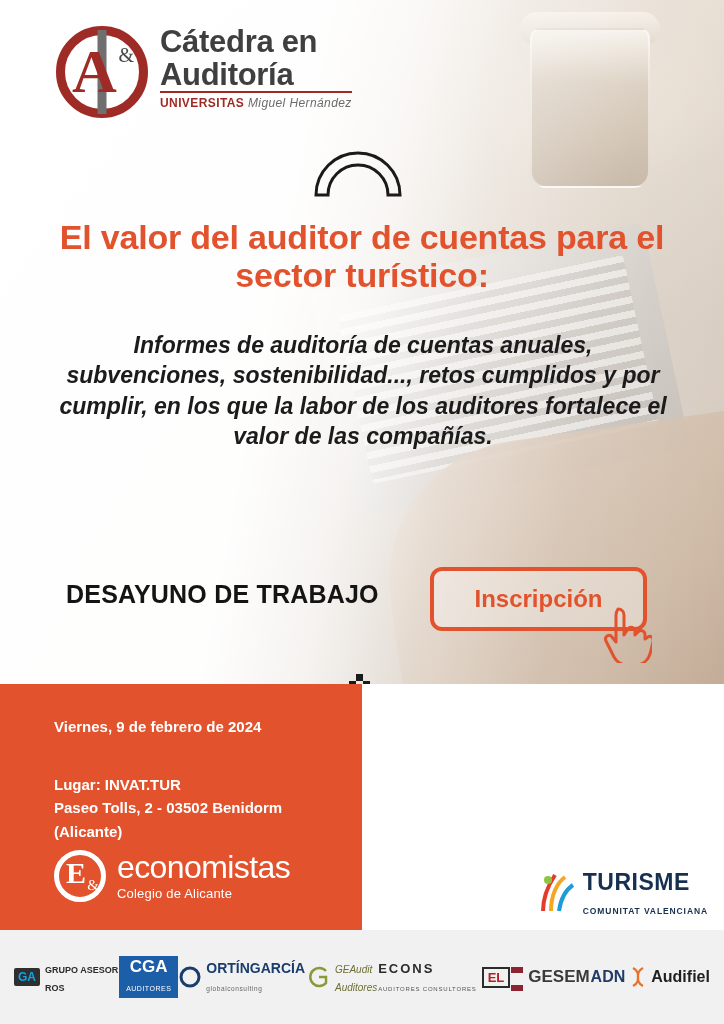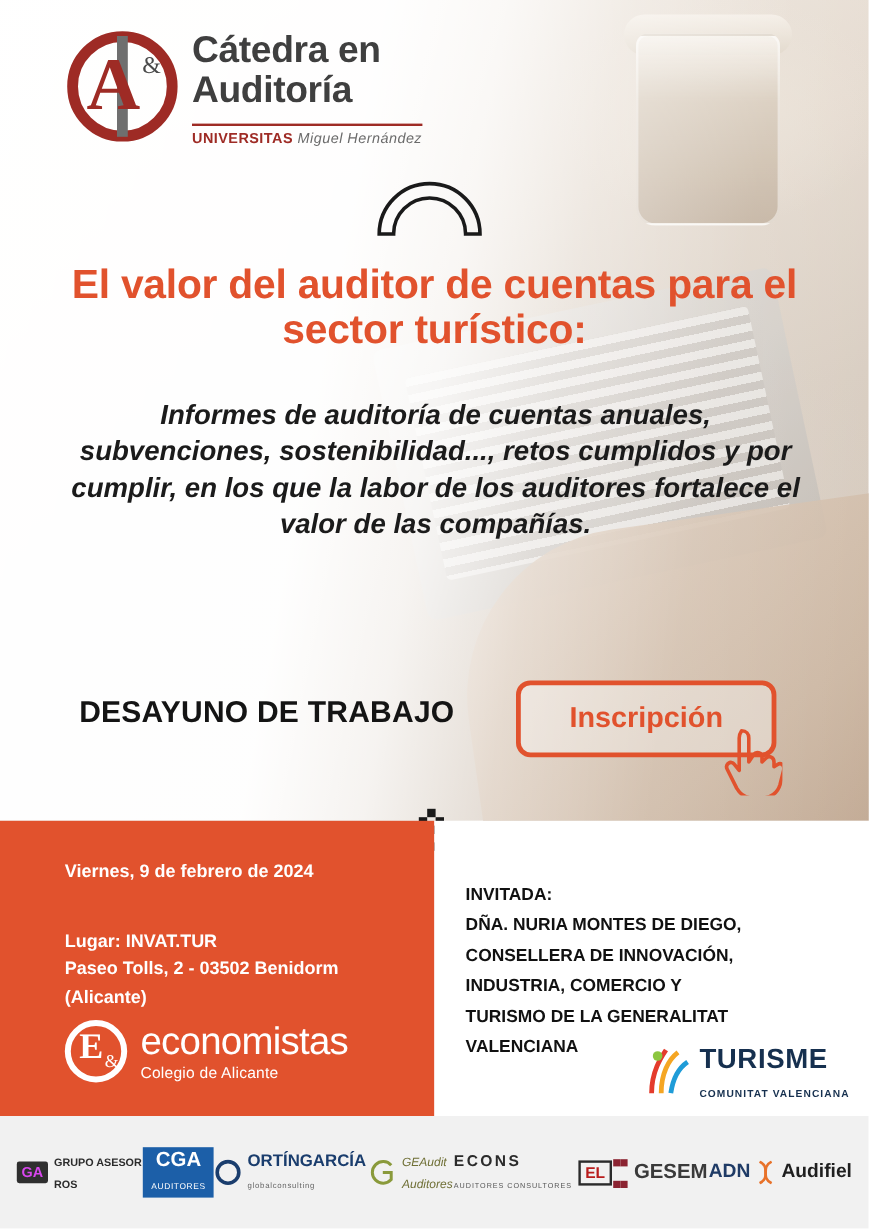--- a/index.html
+++ b/index.html
@@ -125,21 +125,21 @@
   }
   .logo-text .l1, .logo-text .l2 {
     font-family: "Liberation Sans", sans-serif;
     font-weight: 700;
     font-size: 31px;
     color: #3f3f3f;
     line-height: 1.05;
     letter-spacing: -.3px;
   }
   .logo-text .l3 {
-    margin-top: 12px;
+    margin-top: 0;
     border-top: 2px solid #9e2b25;
     padding-top: 3px;
     font-size: 12px;
     letter-spacing: .4px;
     color: #9e2b25;
     font-weight: 700;
   }
   .logo-text .l3 em {
     font-style: italic;
     font-weight: 400;
@@ -289,21 +289,21 @@
     left: 0; top: 930px;
     width: 724px; height: 94px;
     background: #f1f1f1;
     display: flex;
     align-items: center;
     justify-content: space-between;
     padding: 0 14px;
   }
   .sp { display: flex; align-items: center; gap: 5px; }
   .sp-badge {
-    background: #2f2f2f; color: #d946ef; font-weight: 700;
+    background: #2f2f2f; color: #0ea5e9; font-weight: 700;
     font-size: 12px; padding: 2px 4px; border-radius: 2px;
   }
   .sp-txt-1 { font-size: 9px; font-weight: 700; color: #2b2b2b; line-height: 1.15; }
   .sp-cga {
     background: #1c5fa8; color: #fff; font-weight: 700; font-size: 17px;
     padding: 2px 7px; line-height: 1.1; text-align: center;
   }
   .sp-cga-sub { font-size: 7px; font-weight: 400; letter-spacing: .5px; }
   .sp-ortin { font-size: 14px; font-weight: 700; color: #1a3d6d; line-height: 1; }
   .sp-ortin-sub { font-size: 6.5px; color: #666; letter-spacing: .6px; }
@@ -396,28 +396,20 @@
           <div class="amp">&amp;</div>
         </div>
         <div class="eco-text">
           <div class="t1">economistas</div>
           <div class="t2">Colegio de Alicante</div>
         </div>
       </div>
     </div>
 
     <div class="band-right">
-      <div class="guest">
-        <div>INVITADA:</div>
-        <div>DÑA. NURIA MONTES DE DIEGO,</div>
-        <div>CONSELLERA DE INNOVACIÓN,</div>
-        <div>INDUSTRIA, COMERCIO Y</div>
-        <div>TURISMO DE LA GENERALITAT</div>
-        <div>VALENCIANA</div>
-      </div>
       <div class="turisme">
         <svg class="turisme-mark" viewBox="0 0 40 44">
           <path d="M8 40 C8 22 16 10 20 4" stroke="#e43b2c" stroke-width="4" fill="none"></path>
           <path d="M16 40 C16 24 22 12 30 6" stroke="#f5a623" stroke-width="4" fill="none"></path>
           <path d="M24 40 C26 26 32 18 38 14" stroke="#1f9cd8" stroke-width="4" fill="none"></path>
           <circle cx="13" cy="9" r="4" fill="#8cc63f"></circle>
         </svg>
         <div class="turisme-text">
           <div class="t1">TURISME</div>
           <div class="t2">COMUNITAT VALENCIANA</div>

